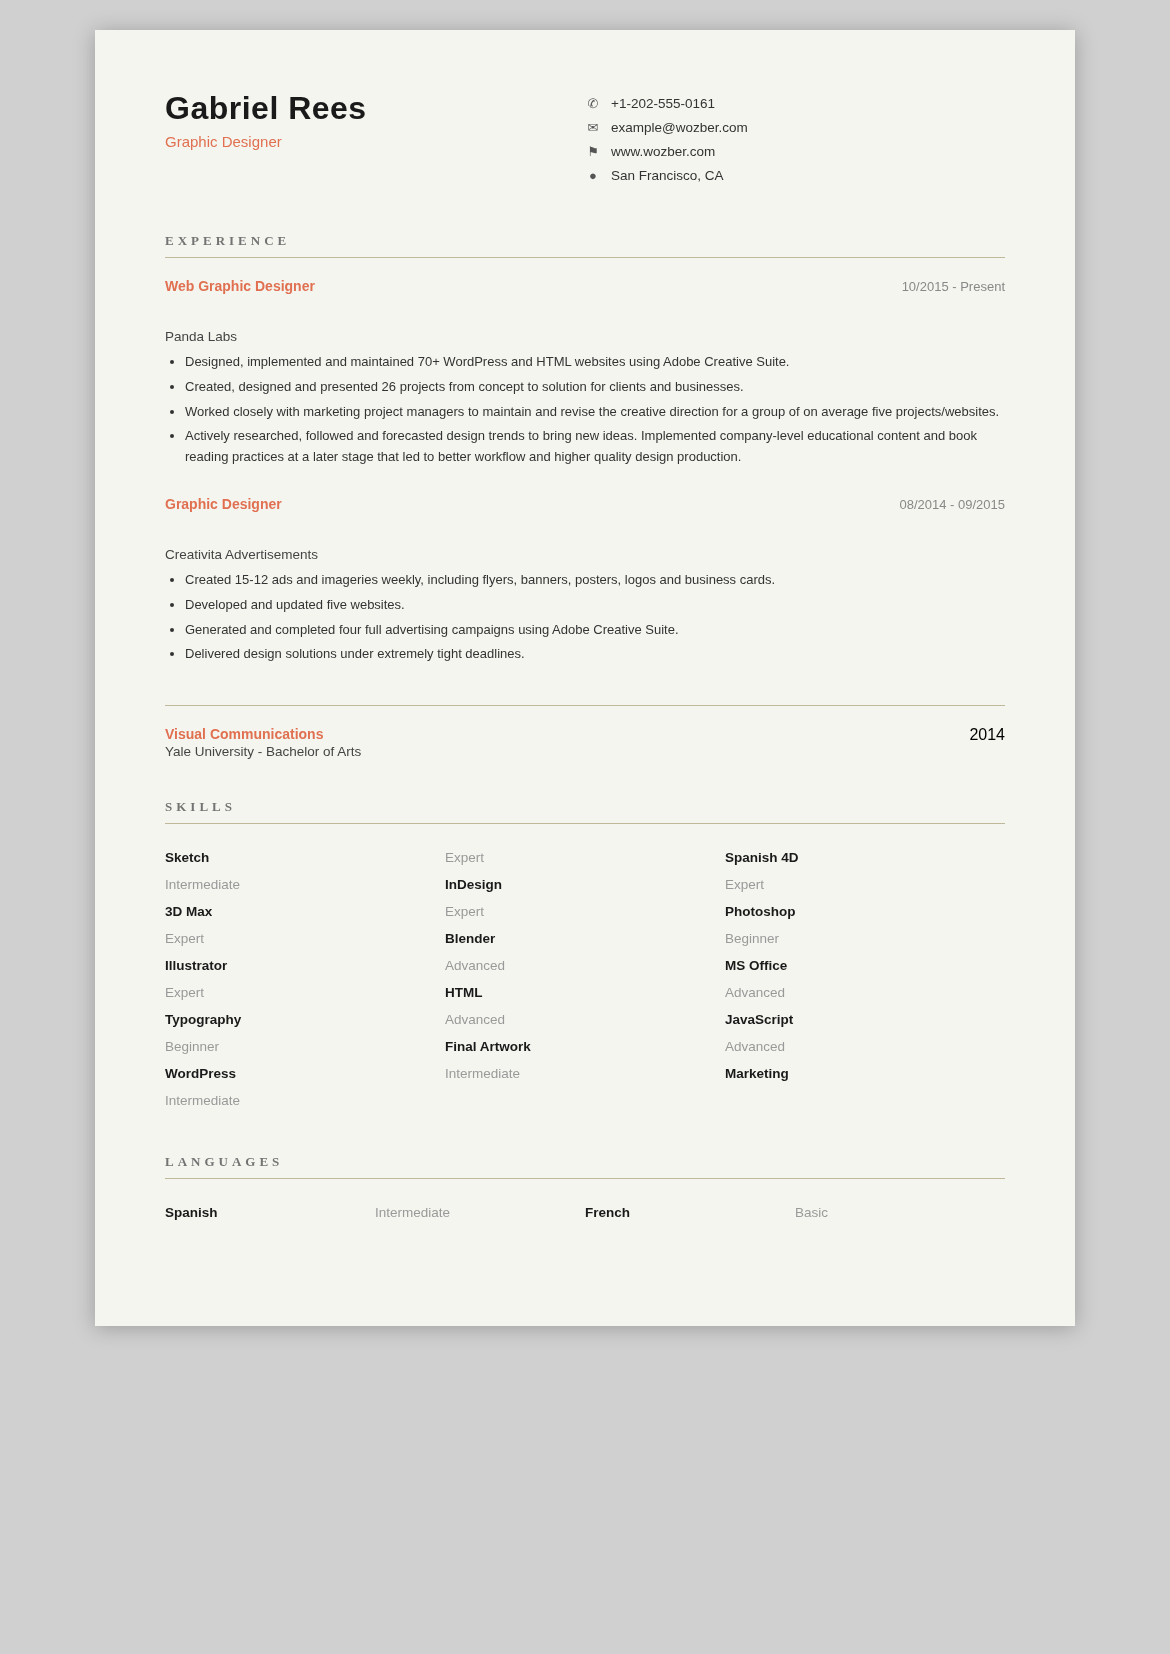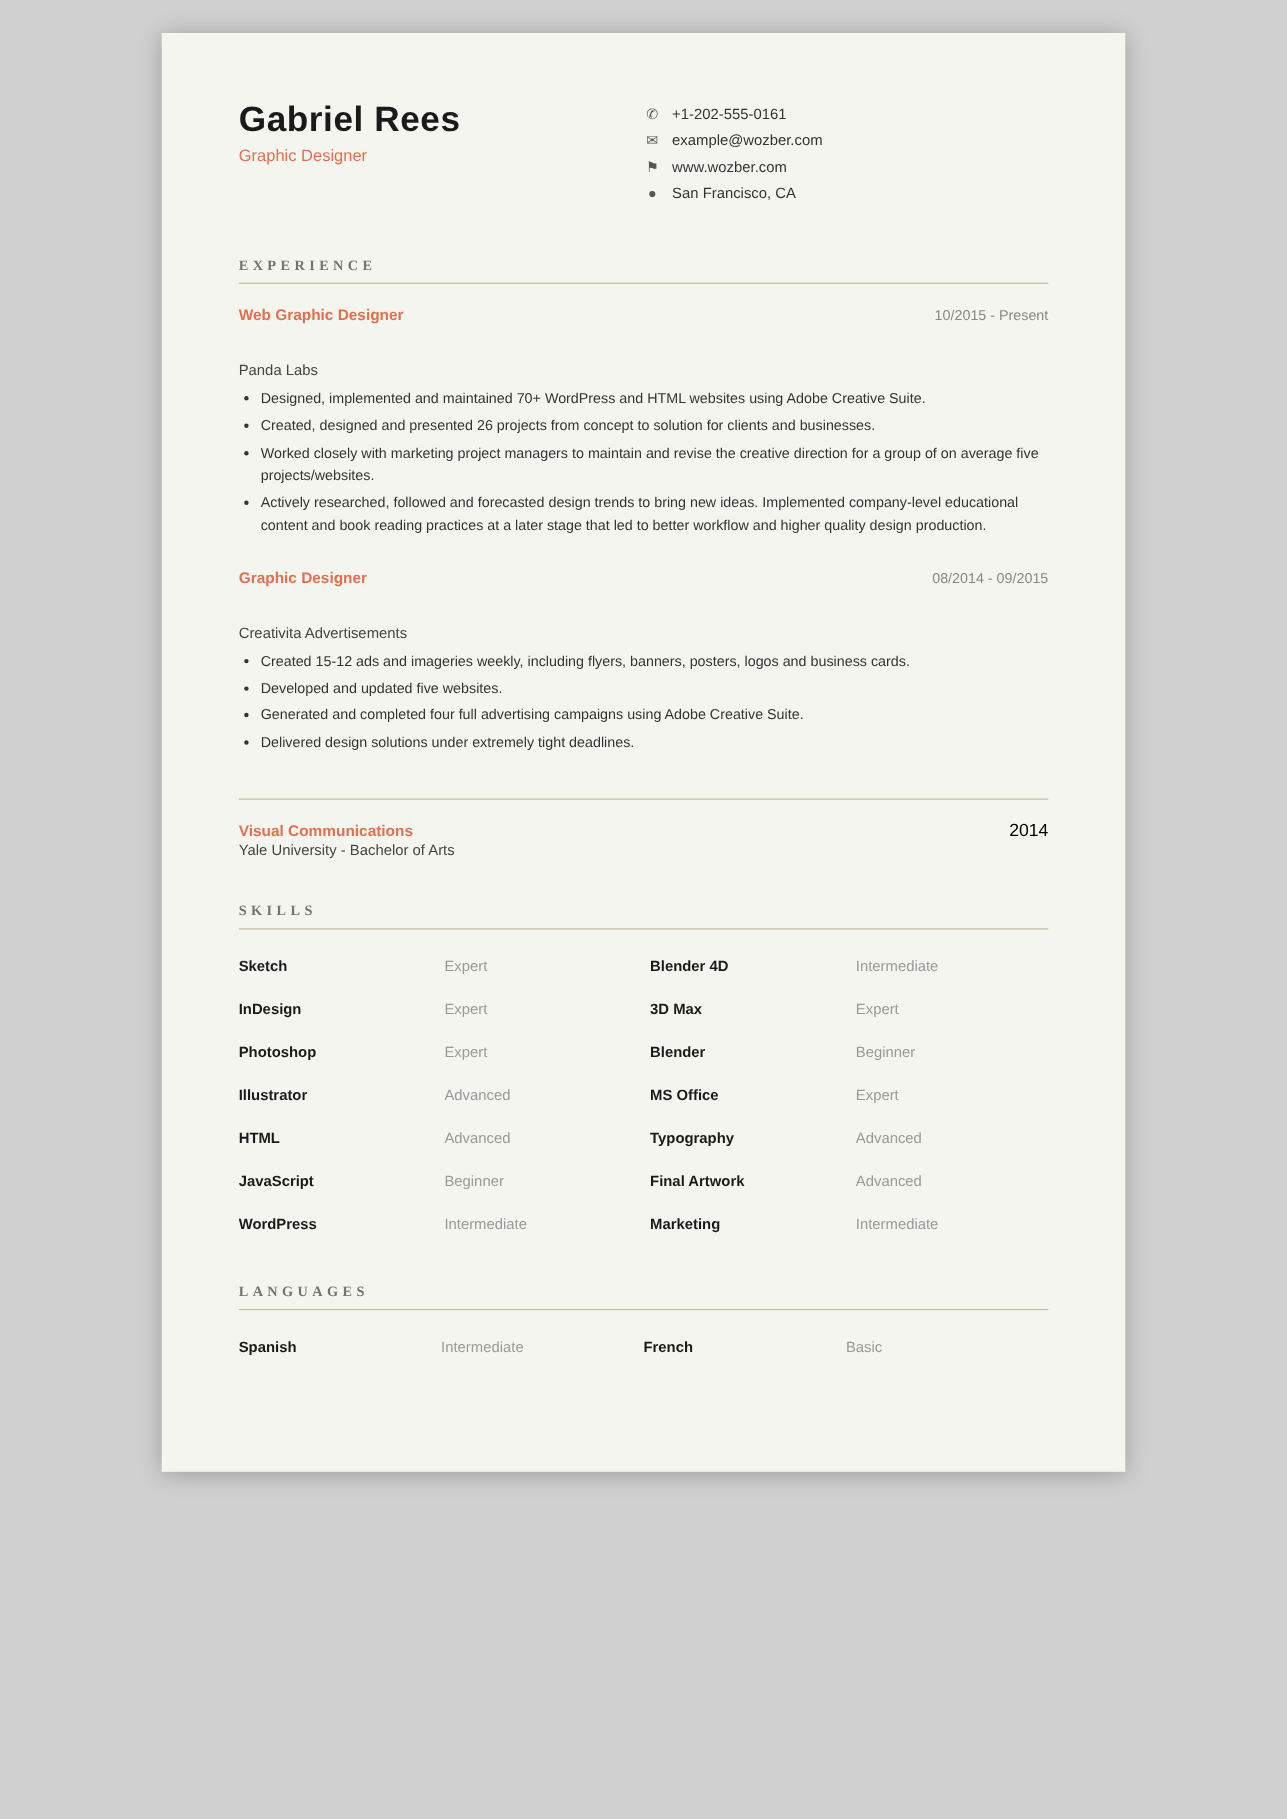--- a/index.html
+++ b/index.html
@@ -12,21 +12,21 @@
       background: #d0d0d0;
       display: flex;
       justify-content: center;
       align-items: flex-start;
       min-height: 100vh;
       padding: 30px 20px;
       font-family: 'Arial', sans-serif;
     }
 
     .resume-page {
-      width: 876px;
+      width: 980px;
       background: #f5f5f0;
       padding: 60px 70px 60px 70px;
       box-shadow: 0 2px 20px rgba(0,0,0,0.25);
     }
 
     
     .header {
       display: flex;
       justify-content: space-between;
       align-items: flex-start;
@@ -172,22 +172,22 @@
     }
 
     .edu-institution {
       font-size: 13.5px;
       color: #444;
     }
 
     
     .skills-grid {
       display: grid;
-      grid-template-columns: 1fr 1fr 1fr 1fr;
-      gap: 12px;
+      grid-template-columns: 1fr 1fr 1fr;
+      gap: 0;
       width: 100%;
     }
 
     .skill-name {
       font-size: 13.5px;
       font-weight: 600;
       color: #1a1a1a;
       padding: 6px 0;
     }
 
@@ -298,21 +298,21 @@
 
   <div class="section">
     <div class="section-header">
       <div class="section-title">SKILLS</div>
       <div class="section-divider"></div>
     </div>
     <div class="skills-grid">
 
       <div class="skill-name">Sketch</div>
       <div class="skill-level">Expert</div>
-      <div class="skill-name">Blender 4D</div>
+      <div class="skill-name">Spanish 4D</div>
       <div class="skill-level">Intermediate</div>
 
       <div class="skill-name">InDesign</div>
       <div class="skill-level">Expert</div>
       <div class="skill-name">3D Max</div>
       <div class="skill-level">Expert</div>
 
       <div class="skill-name">Photoshop</div>
       <div class="skill-level">Expert</div>
       <div class="skill-name">Blender</div>

